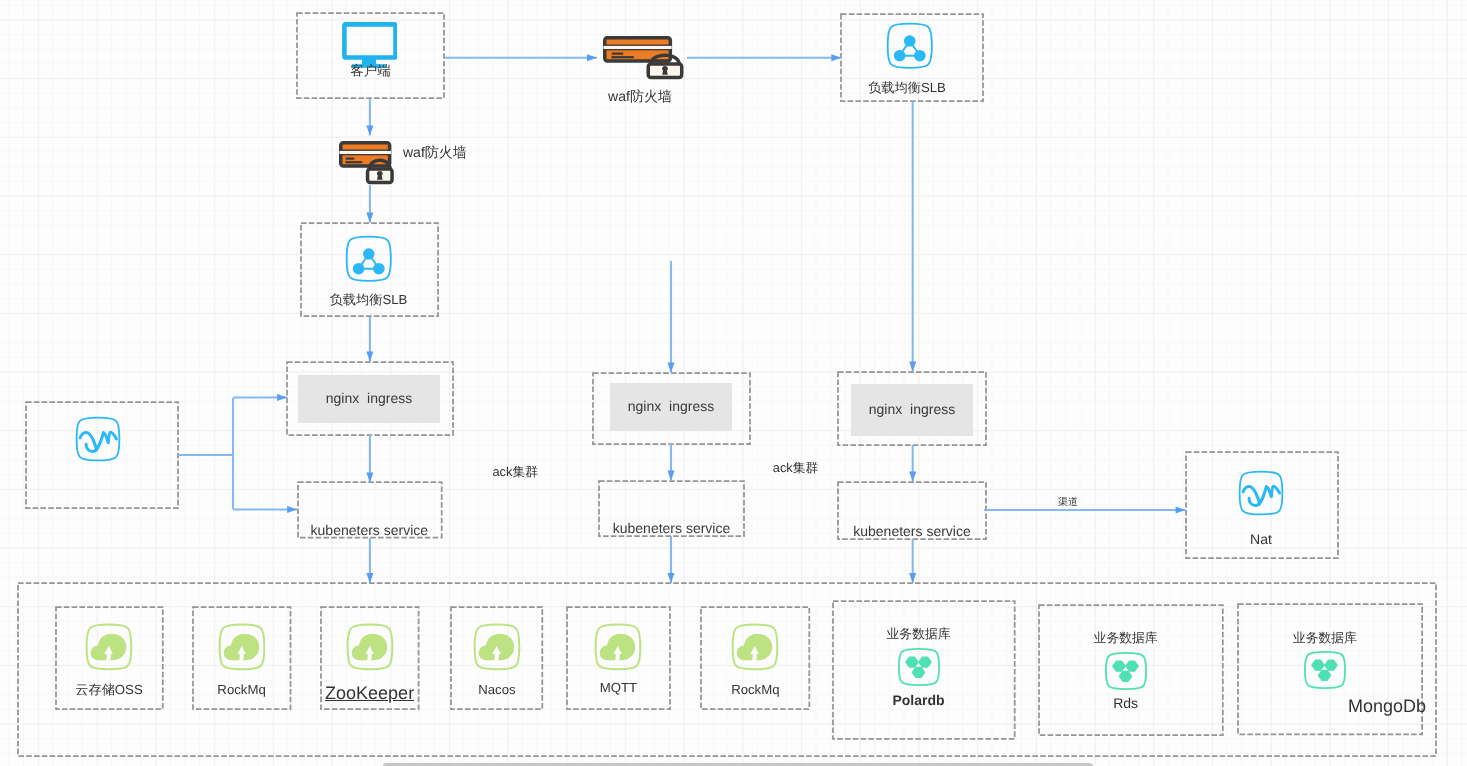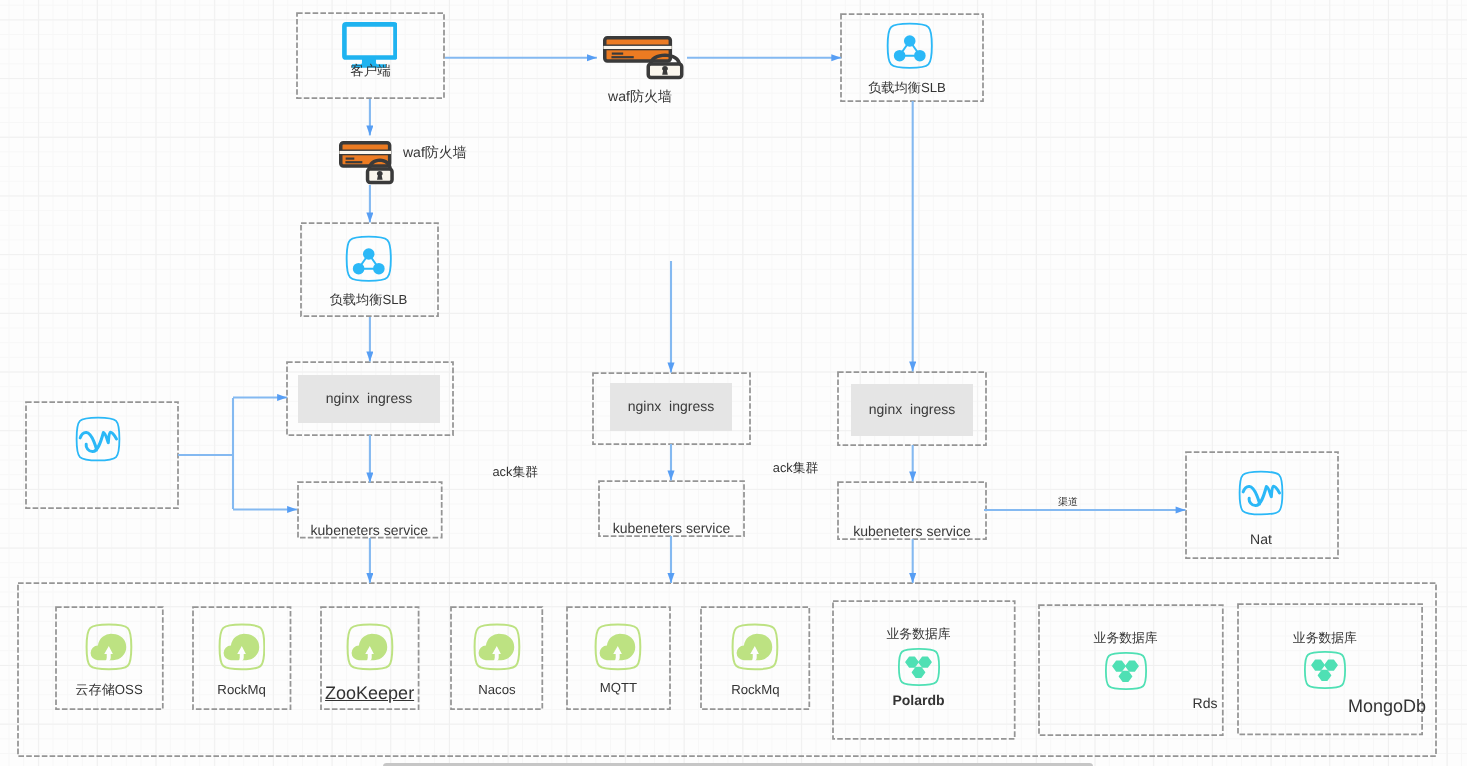--- a/index.html
+++ b/index.html
@@ -220,21 +220,21 @@
 <div class="ttl" style="left:1033.7px;top:629.1px;width:183.8px;font-size:12.8px;">业务数据库</div>
 <span class="ico" style="left:1104.6000000000001px;top:651.6999999999999px;width:42px;height:38px;">
 <svg width="42" height="38" viewBox="0 0 42 38">
  <path d="M41.1 19 C41.1 35.6 39.44 37.1 21 37.1 C2.56 37.1 0.9 35.6 0.9 19 C0.9 2.4 2.56 0.9 21 0.9 C39.44 0.9 41.1 2.4 41.1 19 Z" fill="none" stroke="#4fe0b4" stroke-width="1.8"></path>
  <g fill="#4fe0b4" stroke="#4fe0b4" stroke-width="1.5" stroke-linejoin="round">
   <path d="M11.56 9.20 H16.44 L20.10 14.10 L16.44 19.00 H11.56 L7.90 14.10 Z"></path>
   <path d="M24.56 9.20 H29.44 L33.10 14.10 L29.44 19.00 H24.56 L20.90 14.10 Z"></path>
   <path d="M18.06 19.50 H22.94 L26.60 24.40 L22.94 29.30 H18.06 L14.40 24.40 Z"></path>
  </g>
 </svg></span>
-<div class="ttl" style="left:1033.7px;top:694.4px;width:183.8px;font-size:14px;text-align:right;">Rds</div>
+<div class="ttl" style="left:1033.7px;top:694.4px;width:183.8px;font-size:14px;">Rds</div>
 <svg class="node" style="left:1236.3px;top:602.4px;width:188.1px;height:134.3px;" width="188.1" height="134.3">
       <rect x="2" y="2" width="184.1" height="130.3" fill="none" stroke="#959595" stroke-width="1.75" stroke-dasharray="5.6 2.2"></rect>
     </svg>
 <div class="ttl" style="left:1232.8px;top:628.6px;width:184.1px;font-size:12.8px;">业务数据库</div>
 <span class="ico" style="left:1303.85px;top:651.1999999999999px;width:42px;height:38px;">
 <svg width="42" height="38" viewBox="0 0 42 38">
  <path d="M41.1 19 C41.1 35.6 39.44 37.1 21 37.1 C2.56 37.1 0.9 35.6 0.9 19 C0.9 2.4 2.56 0.9 21 0.9 C39.44 0.9 41.1 2.4 41.1 19 Z" fill="none" stroke="#4fe0b4" stroke-width="1.8"></path>
  <g fill="#4fe0b4" stroke="#4fe0b4" stroke-width="1.5" stroke-linejoin="round">
   <path d="M11.56 9.20 H16.44 L20.10 14.10 L16.44 19.00 H11.56 L7.90 14.10 Z"></path>
   <path d="M24.56 9.20 H29.44 L33.10 14.10 L29.44 19.00 H24.56 L20.90 14.10 Z"></path>

